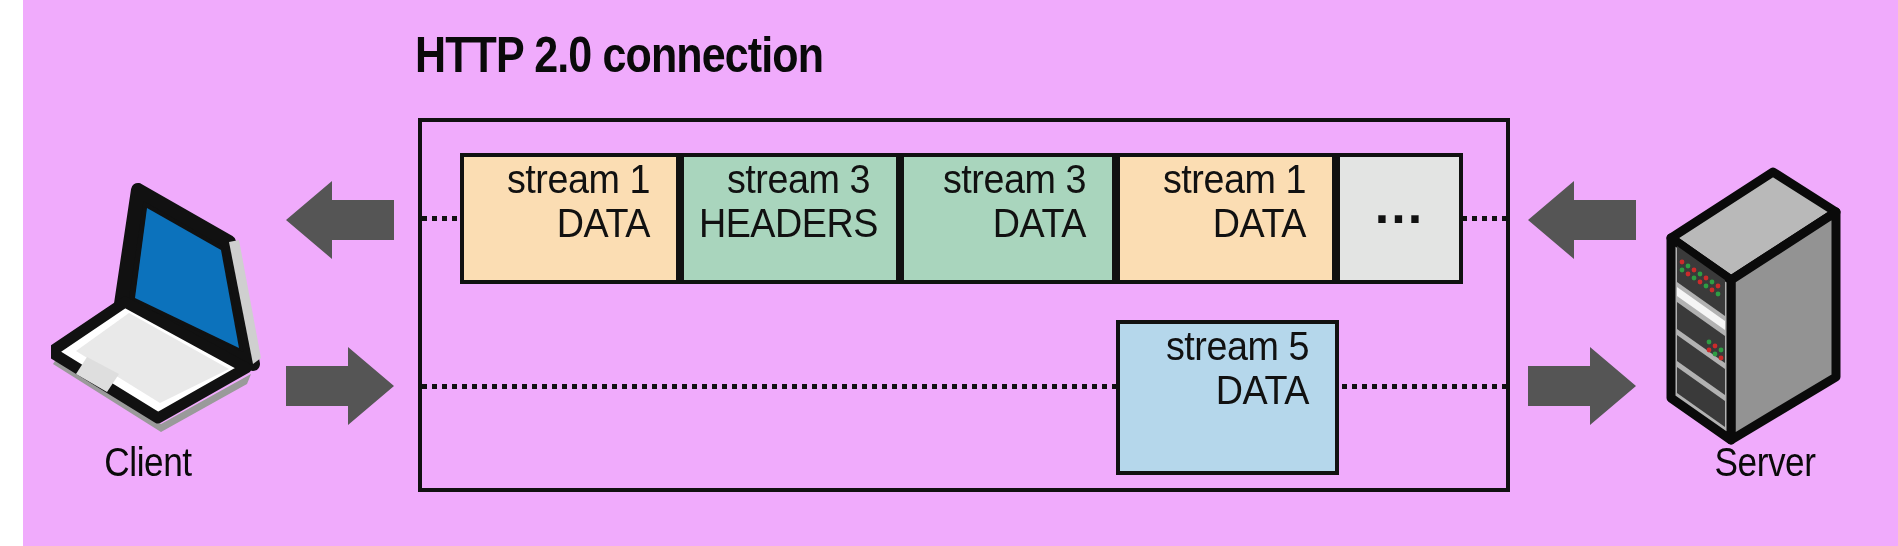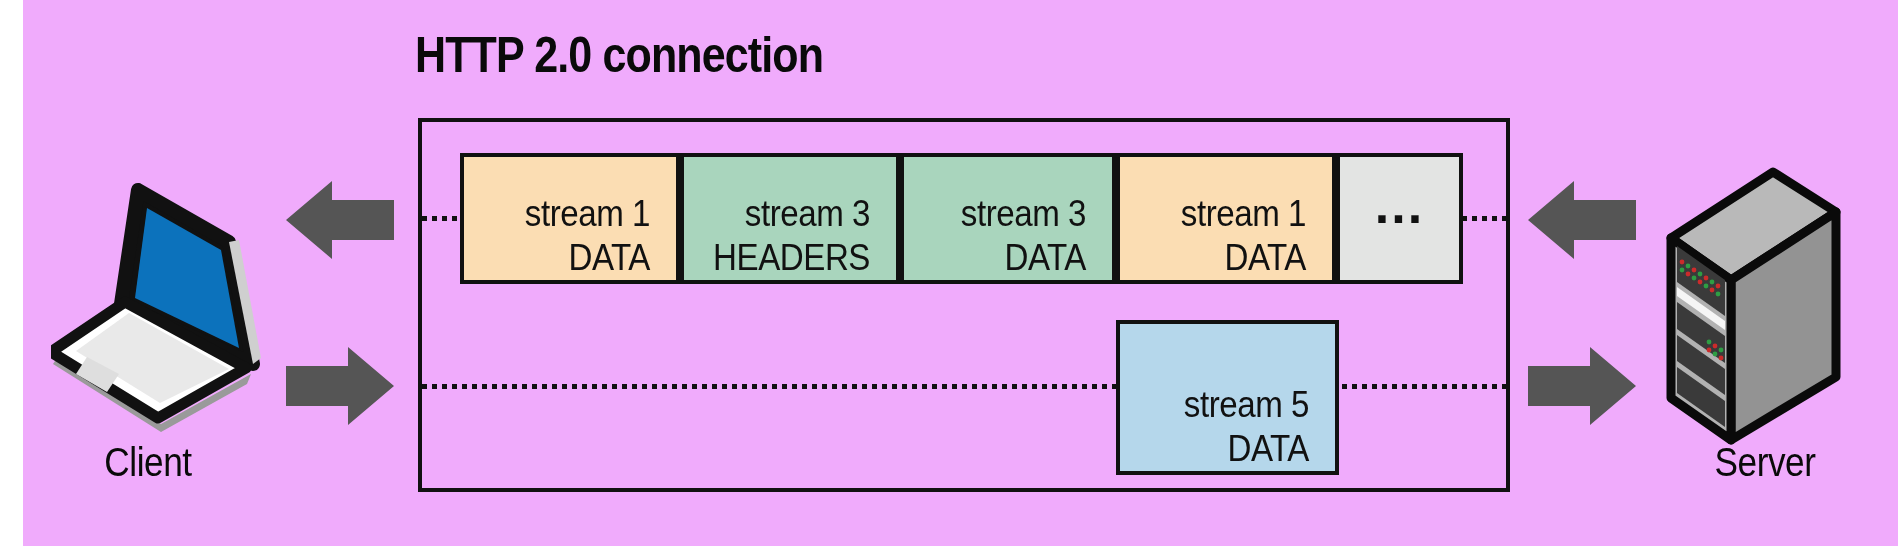--- a/index.html
+++ b/index.html
@@ -54,24 +54,24 @@
   .dotted.bottom { top: 384px; }
 
   
   .frame {
     position: absolute;
     box-sizing: border-box;
     border: 4px solid var(--outline, #111);
     z-index: 2;
     display: flex;
     flex-direction: column;
-    justify-content: flex-end;
+    justify-content: flex-start;
     text-align: right;
     padding-right: 26px;
-    font-size: 36px;
+    font-size: 41px;
     line-height: 44px;
     letter-spacing: -0.5px;
     transform-origin: 0 50%;
   }
   .frame .l1, .frame .l2 { transform: scaleX(0.92); transform-origin: 100% 50%; white-space: nowrap; }
   .row-top { top: 153px; height: 131px; }
   .f-orange { background: var(--frame-data-stream1, #FBDDB3); }
   .f-green  { background: var(--frame-stream3, #A9D5BD); }
   .f-gray   { background: var(--frame-ellipsis, #E3E4E3); }
   .f-blue   { background: var(--frame-stream5, #B5D7EB); }

